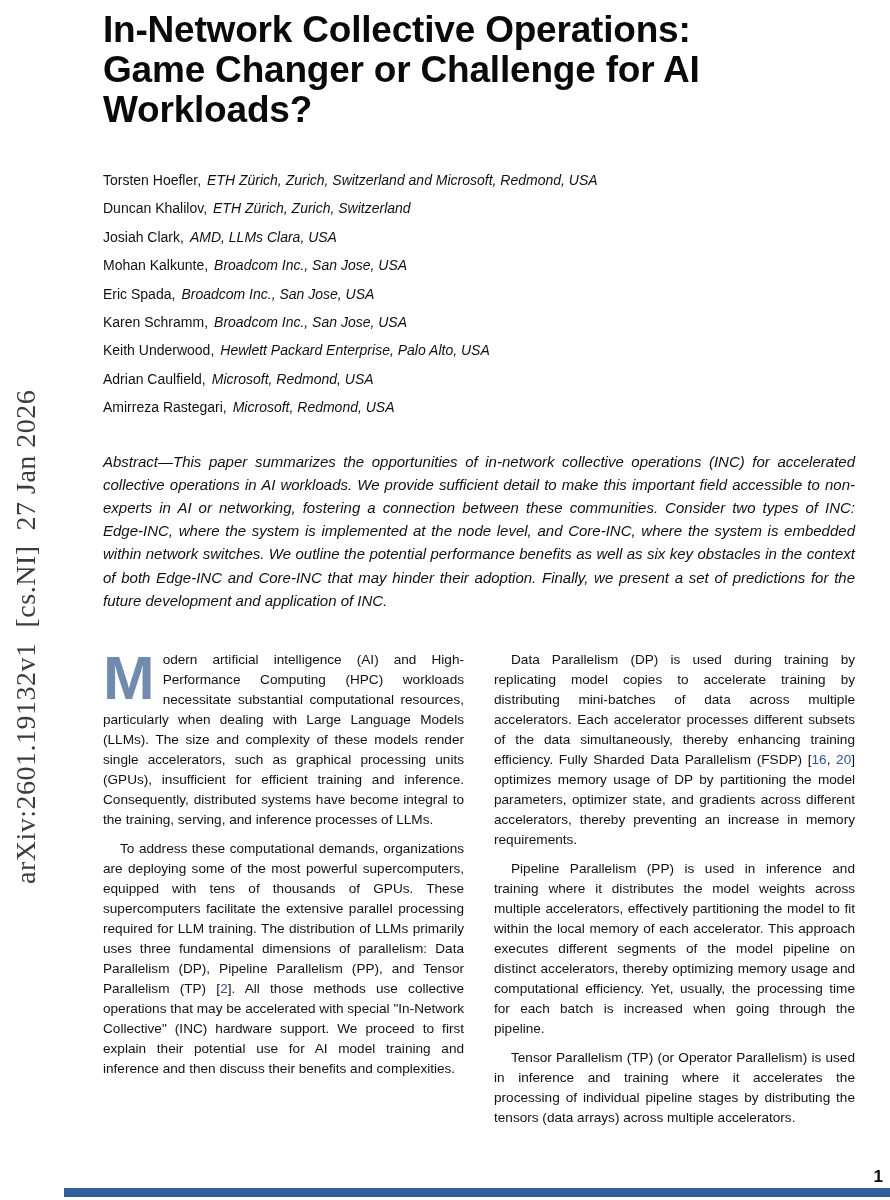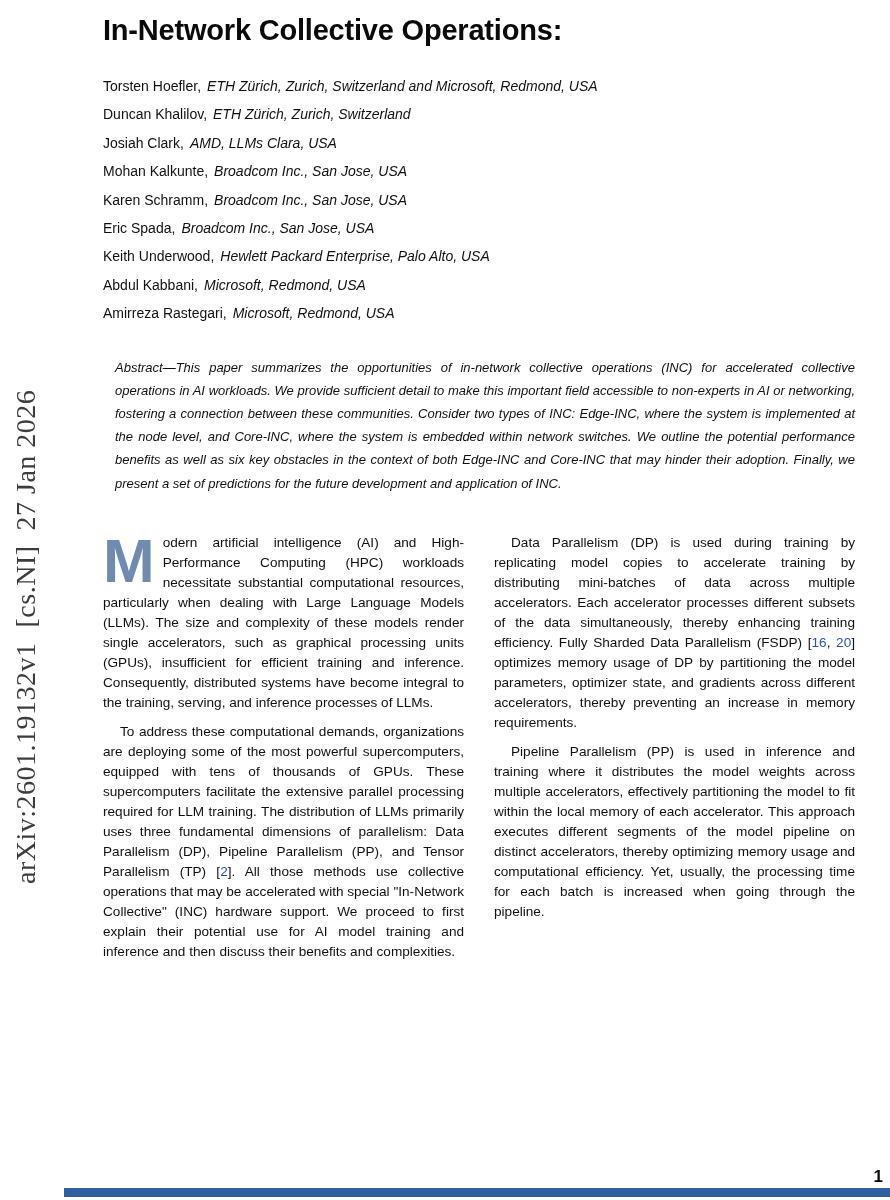--- a/index.html
+++ b/index.html
@@ -28,41 +28,40 @@
     letter-spacing:0.5px;
   }
   .content {
     position:absolute;
     left:103px; top:0;
     width:752px;
   }
   .title {
     margin-top:10px;
     font-weight:bold;
-    font-size:29px;
+    font-size:37px;
     line-height:40px;
     letter-spacing:-0.2px;
     color:#0a0a0a;
   }
   .title .tl { display:block; }
-  .authors { margin-top:22px; }
+  .authors { margin-top:36px; }
   .author-row {
     font-size:14px;
     line-height:28.4px;
     height:28.4px;
     white-space:nowrap;
   }
   .author-affiliation { font-style:italic; margin-left:6px; }
   .abstract {
     margin-top:28px;
     font-style:italic;
-    font-size:13px;
+    font-size:15px;
     line-height:23.2px;
     text-align:justify;
-    margin-left:12px;
   }
   .columns {
     display:flex;
     justify-content:space-between;
     margin-top:38px;
   }
   .col {
     width:361px;
     font-size:13.6px;
     line-height:20px;
@@ -97,44 +96,46 @@
 <body>
 
 <div class="page">
 
   <div class="arxiv-stamp">arXiv:2601.19132v1&nbsp; [cs.NI]&nbsp; 27 Jan 2026</div>
 
   <div class="content">
 
     <h1 class="title">
       <span class="tl">In-Network Collective Operations:</span>
+      <span class="tl">Game Changer or Challenge for AI Workloads?</span>
     </h1>
 
     <div class="authors">
         <div class="author-row"><span class="author-name">Torsten Hoefler,</span><span class="author-affiliation">ETH Zürich, Zurich, Switzerland and Microsoft, Redmond, USA</span></div>
         <div class="author-row"><span class="author-name">Duncan Khalilov,</span><span class="author-affiliation">ETH Zürich, Zurich, Switzerland</span></div>
         <div class="author-row"><span class="author-name">Josiah Clark,</span><span class="author-affiliation">AMD, LLMs Clara, USA</span></div>
         <div class="author-row"><span class="author-name">Mohan Kalkunte,</span><span class="author-affiliation">Broadcom Inc., San Jose, USA</span></div>
+        <div class="author-row"><span class="author-name">Eric Spada,</span><span class="author-affiliation">Broadcom Inc., San Jose, USA</span></div>
         <div class="author-row"><span class="author-name">Karen Schramm,</span><span class="author-affiliation">Broadcom Inc., San Jose, USA</span></div>
-        <div class="author-row"><span class="author-name">Eric Spada,</span><span class="author-affiliation">Broadcom Inc., San Jose, USA</span></div>
         <div class="author-row"><span class="author-name">Keith Underwood,</span><span class="author-affiliation">Hewlett Packard Enterprise, Palo Alto, USA</span></div>
-        <div class="author-row"><span class="author-name">Abdul Kabbani,</span><span class="author-affiliation">Microsoft, Redmond, USA</span></div>
+        <div class="author-row"><span class="author-name">Adrian Caulfield,</span><span class="author-affiliation">Microsoft, Redmond, USA</span></div>
         <div class="author-row"><span class="author-name">Amirreza Rastegari,</span><span class="author-affiliation">Microsoft, Redmond, USA</span></div>
       </div>
 
     <p class="abstract">Abstract—This paper summarizes the opportunities of in-network collective operations (INC) for accelerated collective operations in AI workloads. We provide sufficient detail to make this important field accessible to non-experts in AI or networking, fostering a connection between these communities. Consider two types of INC: Edge-INC, where the system is implemented at the node level, and Core-INC, where the system is embedded within network switches. We outline the potential performance benefits as well as six key obstacles in the context of both Edge-INC and Core-INC that may hinder their adoption. Finally, we present a set of predictions for the future development and application of INC.</p>
 
     <div class="columns">
       <div class="col">
         <p class="para"><span class="dropcap">M</span><span>odern artificial intelligence (AI) and High-Performance Computing (HPC) workloads necessitate substantial computational resources, particularly when dealing with Large Language Models (LLMs). The size and complexity of these models render single accelerators, such as graphical processing units (GPUs), insufficient for efficient training and inference. Consequently, distributed systems have become integral to the training, serving, and inference processes of LLMs.</span></p>
         <p class="para indent"><span>To address these computational demands, organizations are deploying some of the most powerful supercomputers, equipped with tens of thousands of GPUs. These supercomputers facilitate the extensive parallel processing required for LLM training. The distribution of LLMs primarily uses three fundamental dimensions of parallelism: Data Parallelism (DP), Pipeline Parallelism (PP), and Tensor Parallelism (TP) [</span><span class="cite">2</span><span>]. All those methods use collective operations that may be accelerated with special "In-Network Collective" (INC) hardware support. We proceed to first explain their potential use for AI model training and inference and then discuss their benefits and complexities.</span></p>
       </div>
       <div class="col">
         <p class="para indent"><span>Data Parallelism (DP) is used during training by replicating model copies to accelerate training by distributing mini-batches of data across multiple accelerators. Each accelerator processes different subsets of the data simultaneously, thereby enhancing training efficiency. Fully Sharded Data Parallelism (FSDP) [</span><span class="cite">16</span><span>, </span><span class="cite">20</span><span>] optimizes memory usage of DP by partitioning the model parameters, optimizer state, and gradients across different accelerators, thereby preventing an increase in memory requirements.</span></p>
         <p class="para indent"><span>Pipeline Parallelism (PP) is used in inference and training where it distributes the model weights across multiple accelerators, effectively partitioning the model to fit within the local memory of each accelerator. This approach executes different segments of the model pipeline on distinct accelerators, thereby optimizing memory usage and computational efficiency. Yet, usually, the processing time for each batch is increased when going through the pipeline.</span></p>
+        <p class="para indent"><span>Tensor Parallelism (TP) (or Operator Parallelism) is used in inference and training where it accelerates the processing of individual pipeline stages by distributing the tensors (data arrays) across multiple accelerators.</span></p>
       </div>
     </div>
 
   </div>
 
   <div class="footer-bar"></div>
   <div class="page-number">1</div>
 
 </div>
 

